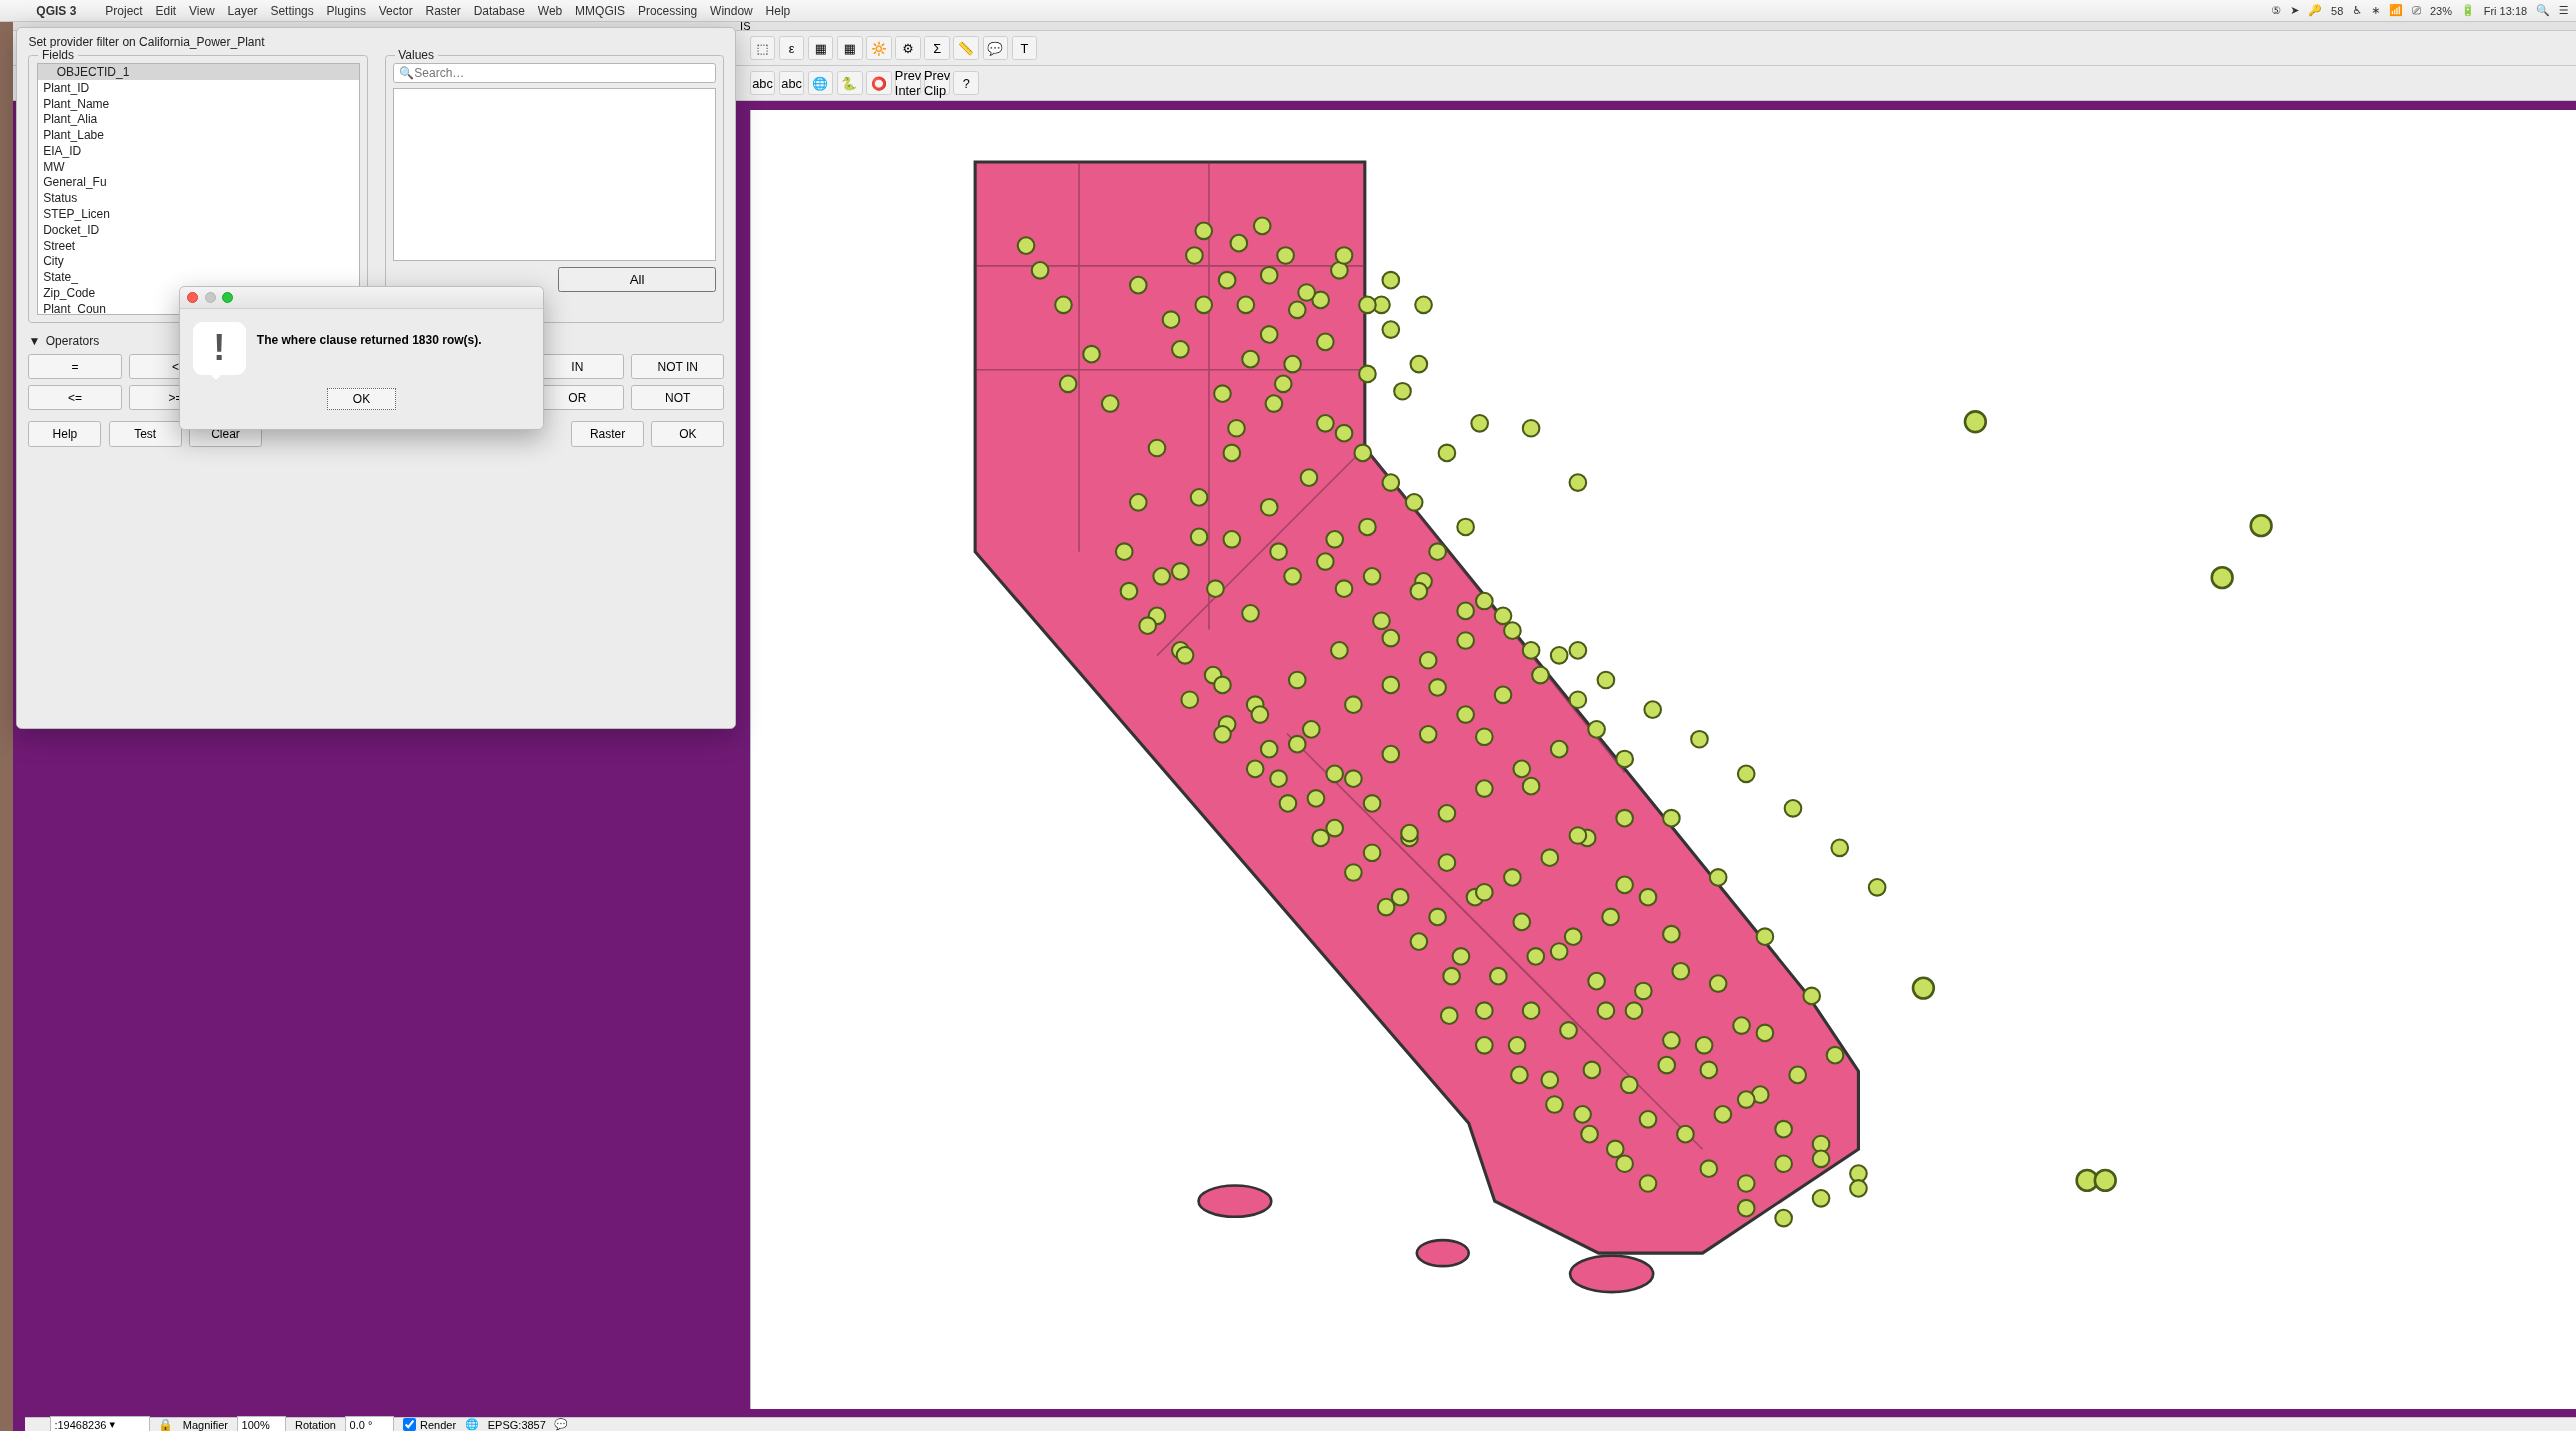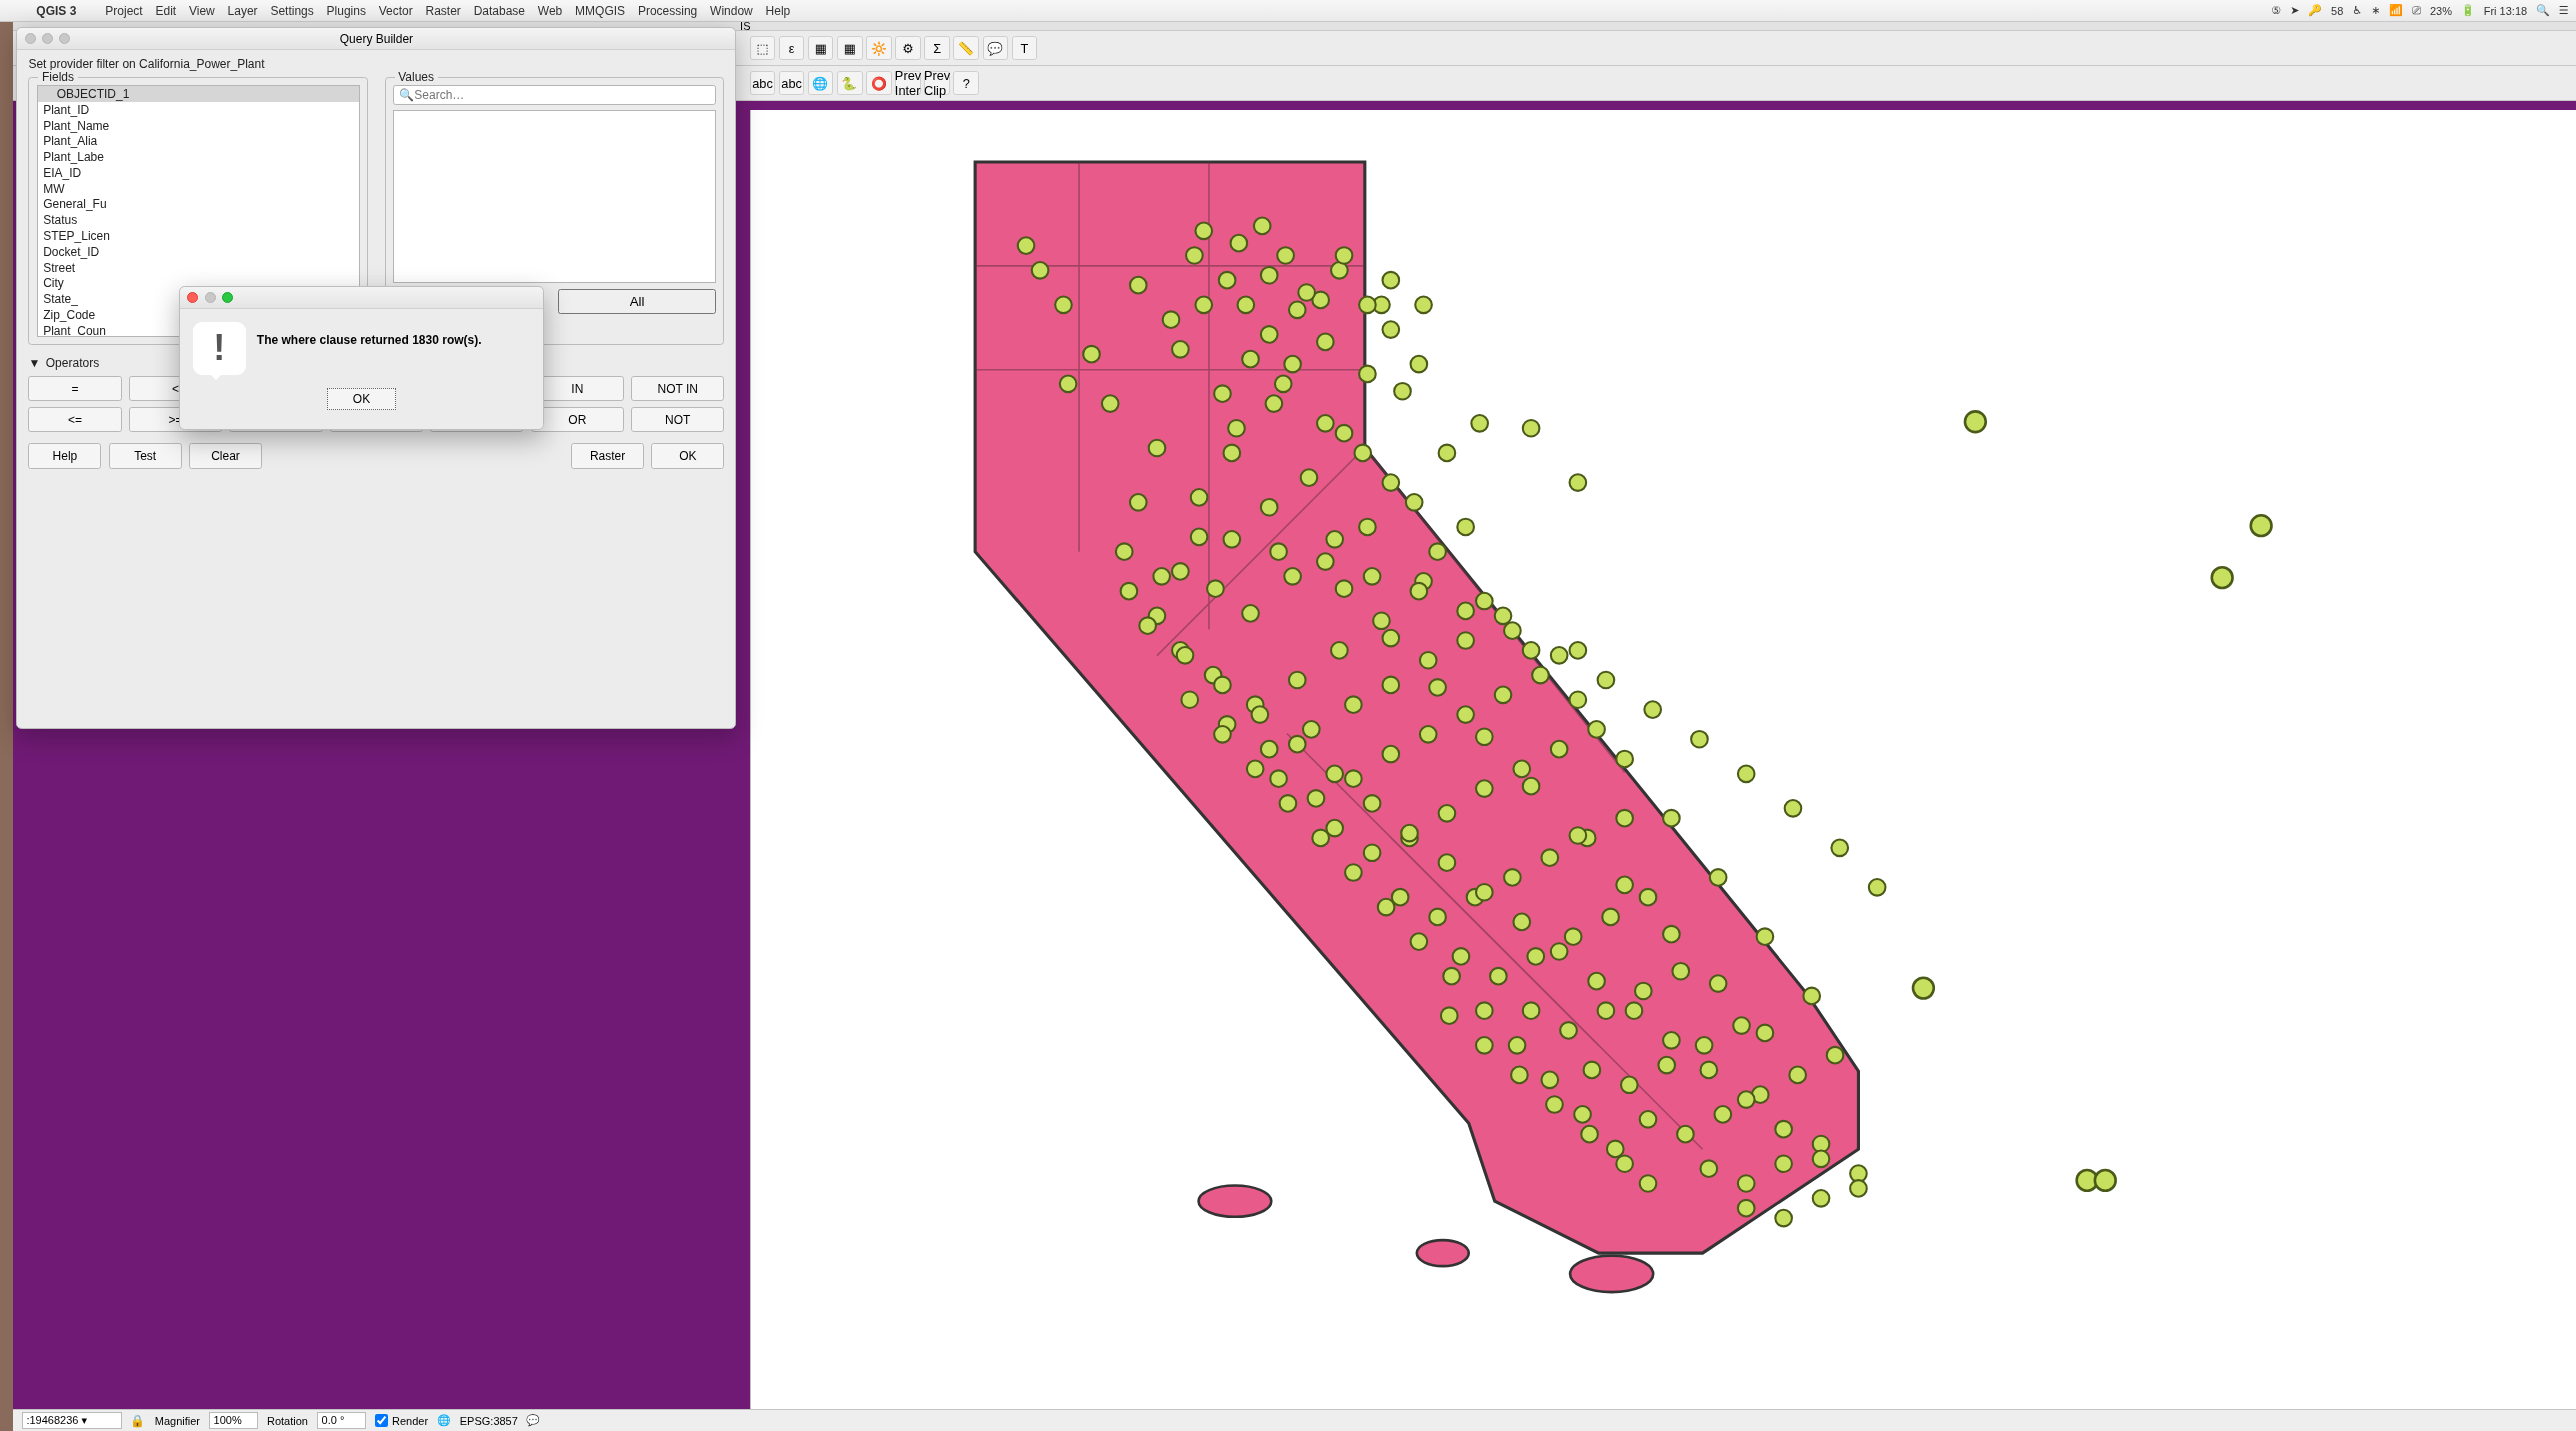--- a/index.html
+++ b/index.html
@@ -37,23 +37,23 @@
 }
 .toolbar-row2 { padding-left: 737px; }
 
 .map-canvas {
   position: absolute; top: 88px; left: 737px; right: 0; bottom: 22px;
   background: #ffffff; border-left: 0.9px solid #bfbfbf;
 }
 .map-canvas svg { width: 100%; height: 100%; }
 
 .statusbar {
-  position: absolute; bottom: 0; left: 0; right: 0; height: 22px;
+  position: absolute; bottom: 0; left: 12px; right: 0; height: 14px;
   background: #eeeeee; border-top: 0.9px solid #c4c4c4;
-  display: flex; align-items: center; font-size: 11px; padding: 0 9px; gap: 9px;
+  display: flex; align-items: center; font-size: 11px; padding: 0 25px; gap: 9px;
 }
 .statusbar .lock { font-size: 12px; }
 .statusbar input[type=text] { height: 16.4px; font-size: 11px; border: 0.9px solid #bbb; padding: 0 3.6px; }
 .statusbar label { display: flex; align-items: center; gap: 4px; }
 
 
 .query-dialog {
   position: absolute; top: 27px; left: 16.4px; width: 720px; height: 702px;
   background: #ececec; border: 0.9px solid #bdbdbd; border-radius: 5.5px;
   box-shadow: 0 7.3px 27px rgba(0,0,0,0.25);
@@ -440,28 +440,20 @@
         <input type="checkbox" checked="" style=""> 
         <span>Render</span>
       </label>
     <span>🌐</span>
     <span>EPSG:3857</span>
     <span>💬</span>
   </div>
 </div>
 
 <div class="query-dialog">
-  <div class="dlg-titlebar">
-    <div class="traffic">
-      <span></span>
-      <span></span>
-      <span></span>
-    </div>
-    <span>Query Builder</span>
-  </div>
   <div class="body">
     <div class="filter-title">Set provider filter on California_Power_Plant</div>
 
     <div class="two-col">
       <div class="group">
         <div class="group-label">Fields</div>
         <div class="fields-list" id="fields-list">
             <div class="sel">OBJECTID_1</div>
             <div>Plant_ID</div>
             <div>Plant_Name</div>

